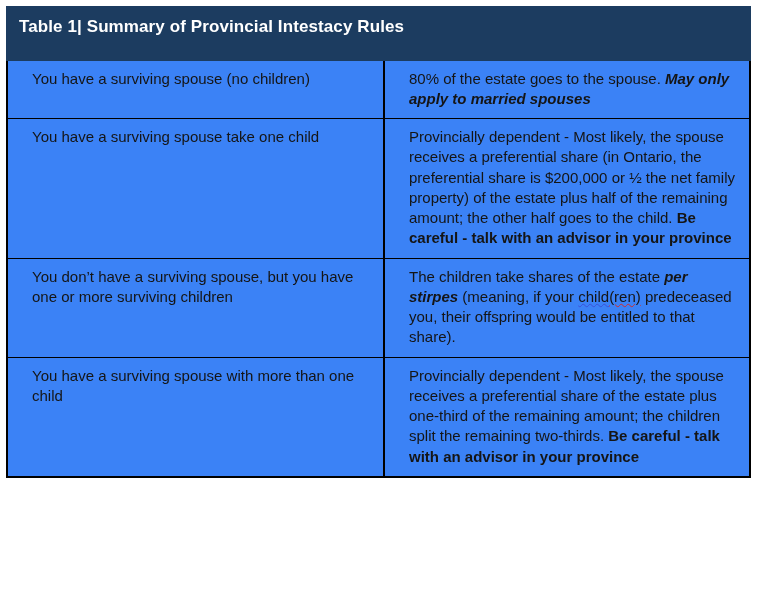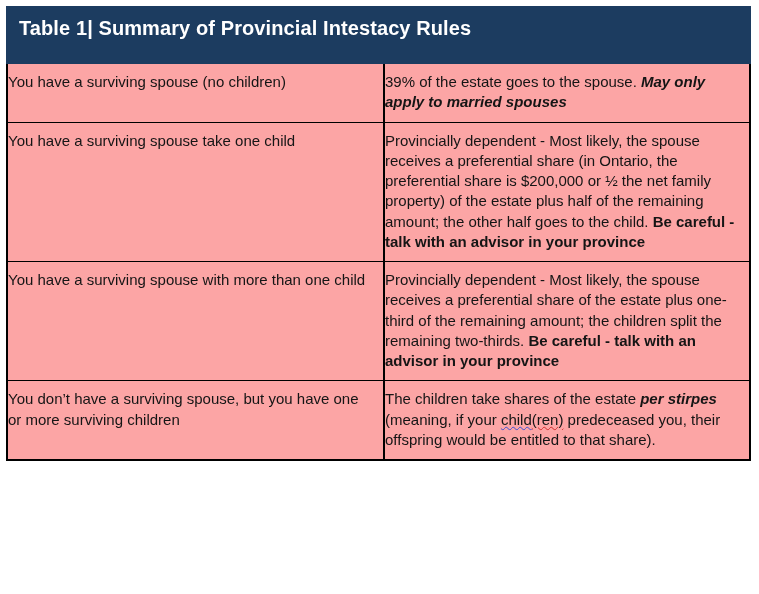--- a/index.html
+++ b/index.html
@@ -33,35 +33,35 @@
   table.intestacy-table col.col-outcome   { width: 366px; }
 
   tr.header-row td.header-cell {
     background: #1c3c60;
     border: 2px solid #1c3c60;
     padding: 9px 0 22px 11px;
     vertical-align: top;
   }
   .header-title {
     color: #ffffff;
-    font-size: 20px;
+    font-size: 17px;
     font-weight: bold;
     letter-spacing: 0.1px;
     line-height: 1.15;
     font-family: "Liberation Sans", sans-serif;
   }
 
   tr.body-row > td {
     border: 1px solid #000000;
-    padding: 8px 11px 9px 0;
+    padding: 8px 11px 9px 24px;
     vertical-align: top;
     font-size: 15px;
     line-height: 1.35;
     color: #151515;
-    background: #fca5a5;
+    background: #3b82f6;
   }
 
   tr.body-row > td.cell-condition {
     border-right-width: 2px;
   }
 
   .cell-text { display: block; }
 
   .b  { font-weight: bold; }
   .bi { font-weight: bold; font-style: italic; }
@@ -95,42 +95,42 @@
       <tr class="header-row">
         <td class="header-cell" colspan="2">
           <span class="header-title">Table 1| Summary of Provincial Intestacy Rules</span>
         </td>
       </tr>
       <tr class="body-row">
         <td class="cell-condition">
           <span class="cell-text">You have a surviving spouse (no children)</span>
         </td>
         <td class="cell-outcome">
-          <span class="cell-text"><span>39% of the estate goes to the spouse. </span><span class="bi">May only apply to married spouses</span></span>
+          <span class="cell-text"><span>80% of the estate goes to the spouse. </span><span class="bi">May only apply to married spouses</span></span>
         </td>
       </tr>
       <tr class="body-row">
         <td class="cell-condition">
           <span class="cell-text">You have a surviving spouse take one child</span>
         </td>
         <td class="cell-outcome">
           <span class="cell-text"><span>Provincially dependent - Most likely, the spouse receives a preferential share (in Ontario, the preferential share is $200,000 or ½ the net family property) of the estate plus half of the remaining amount; the other half goes to the child. </span><span class="b">Be careful - talk with an advisor in your province</span></span>
         </td>
       </tr>
       <tr class="body-row">
         <td class="cell-condition">
+          <span class="cell-text">You don’t have a surviving spouse, but you have one or more surviving children</span>
+        </td>
+        <td class="cell-outcome">
+          <span class="cell-text"><span>The children take shares of the estate </span><span class="bi">per stirpes</span><span> (meaning, if your </span><span class="sq-blue">child</span><span class="sq-red">(ren)</span><span> predeceased you, their offspring would be entitled to that share).</span></span>
+        </td>
+      </tr>
+      <tr class="body-row">
+        <td class="cell-condition">
           <span class="cell-text">You have a surviving spouse with more than one child</span>
         </td>
         <td class="cell-outcome">
           <span class="cell-text"><span>Provincially dependent - Most likely, the spouse receives a preferential share of the estate plus one-third of the remaining amount; the children split the remaining two-thirds. </span><span class="b">Be careful - talk with an advisor in your province</span></span>
-        </td>
-      </tr>
-      <tr class="body-row">
-        <td class="cell-condition">
-          <span class="cell-text">You don’t have a surviving spouse, but you have one or more surviving children</span>
-        </td>
-        <td class="cell-outcome">
-          <span class="cell-text"><span>The children take shares of the estate </span><span class="bi">per stirpes</span><span> (meaning, if your </span><span class="sq-blue">child</span><span class="sq-red">(ren)</span><span> predeceased you, their offspring would be entitled to that share).</span></span>
         </td>
       </tr>
     </tbody>
   </table>
 </div>
 
 </body></html>

